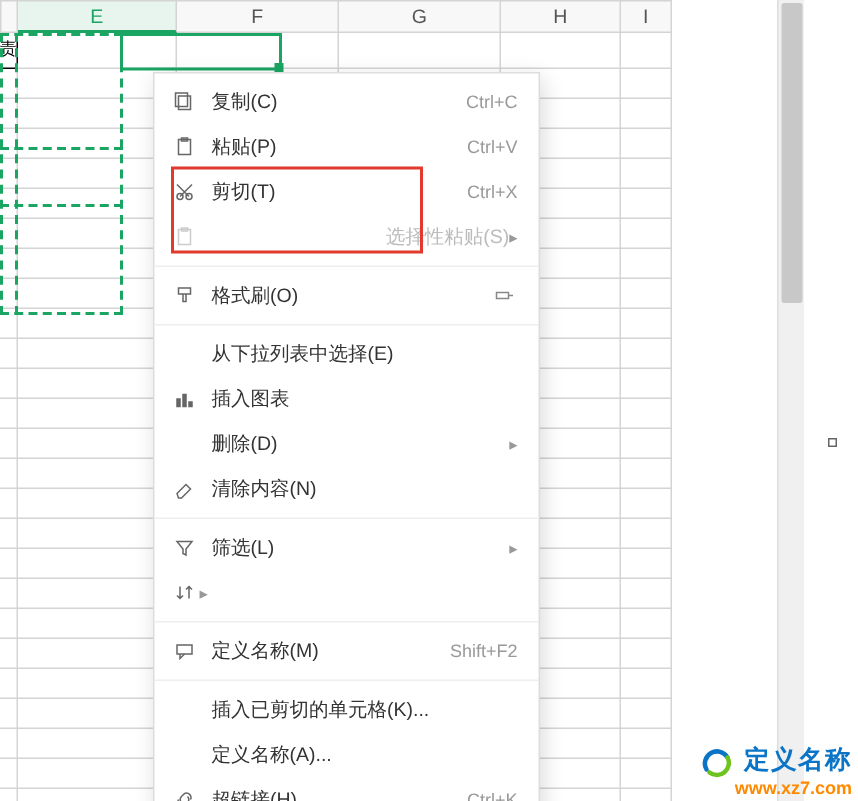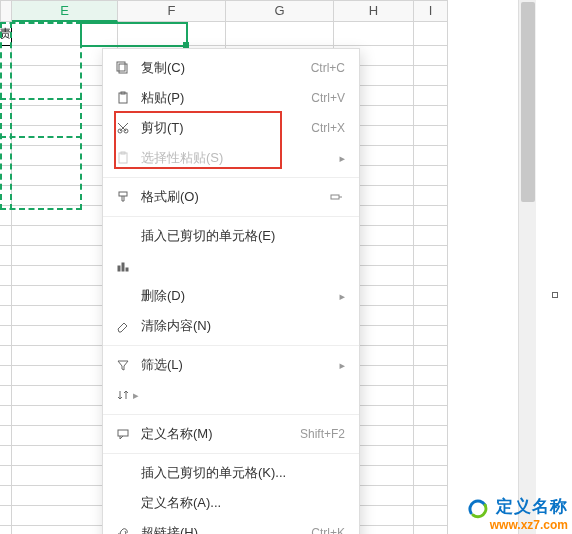--- a/index.html
+++ b/index.html
@@ -130,21 +130,21 @@
   }
   .menu-item {
     display: flex;
     align-items: center;
     height: 30px;
     padding: 0 14px 0 10px;
     color: #333;
     font-size: 13px;
     cursor: default;
   }
-  .menu-item.disabled { color: #bbb; }
+  .menu-item.disabled { color: #bbb; text-align: right; }
   .menu-icon {
     width: 20px;
     height: 16px;
     display: inline-flex;
     align-items:center;
     justify-content:center;
     color: #666;
   }
   .menu-item.disabled .menu-icon { color:#ccc; }
   .menu-label { flex: 1; padding-left: 8px; }
@@ -499,31 +499,32 @@
           <rect x="2" y="5" width="8" height="4"></rect>
           <path d="M10 7 h3"></path>
         </svg>
     </span>
   </div>
 
   <div class="menu-sep"></div>
 
   <div class="menu-item">
     <span class="menu-icon"></span>
-    <span class="menu-label">插入已剪切的单元格(E)</span>
+    <span class="menu-label">从下拉列表中选择(E)</span>
   </div>
 
   <div class="menu-item">
     <span class="menu-icon">
       <svg width="14" height="14" viewBox="0 0 14 14" stroke="currentColor" fill="currentColor">
           <rect x="2" y="7" width="2" height="5"></rect>
           <rect x="6" y="4" width="2" height="8"></rect>
           <rect x="10" y="9" width="2" height="3"></rect>
         </svg>
     </span>
+    <span class="menu-label">插入图表</span>
   </div>
 
   <div class="menu-item">
     <span class="menu-icon"></span>
     <span class="menu-label">删除(D)</span>
     <span class="menu-sub">▸</span>
   </div>
 
   <div class="menu-item">
     <span class="menu-icon">

